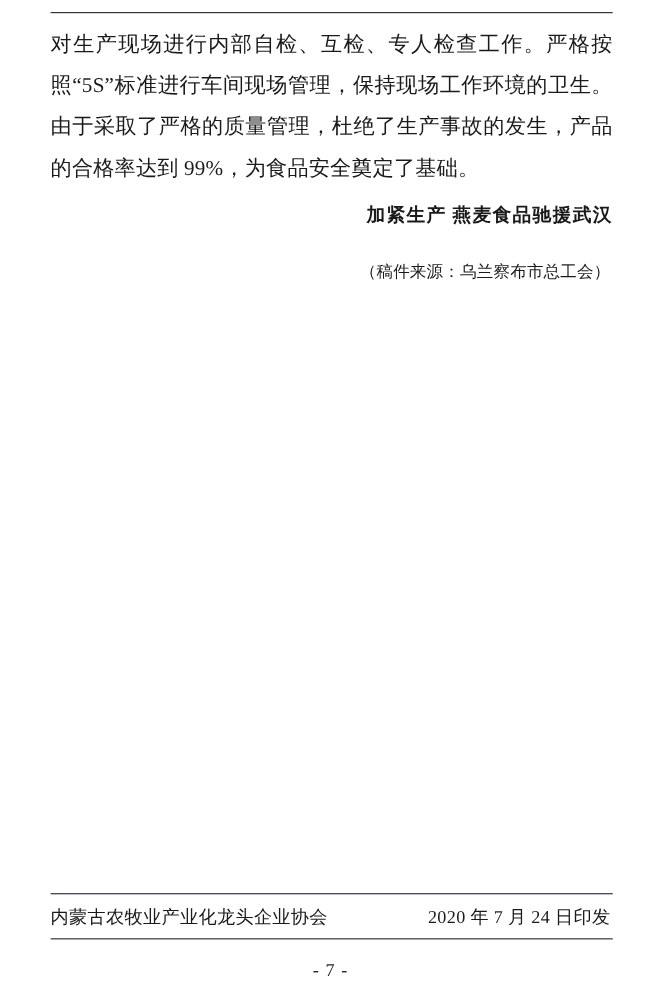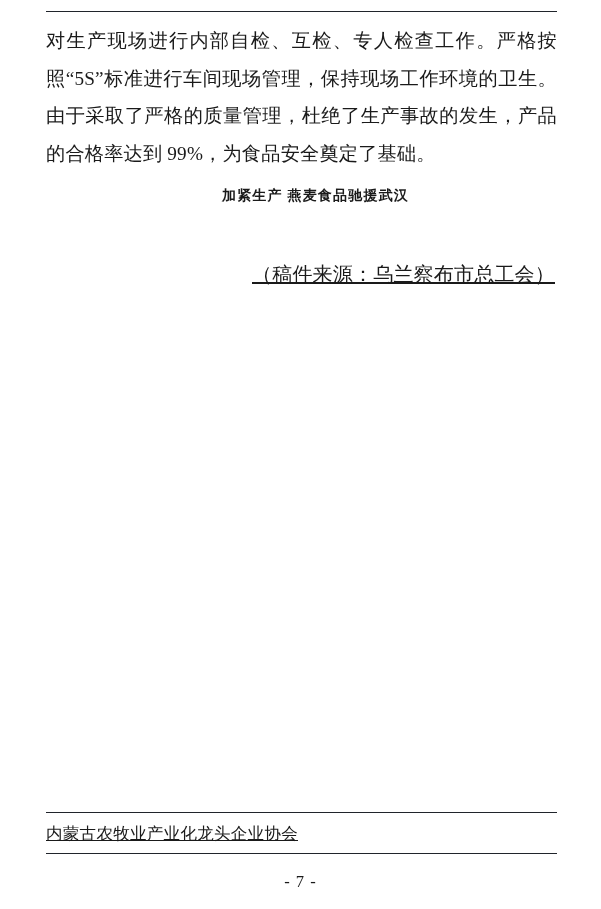--- a/index.html
+++ b/index.html
@@ -42,58 +42,55 @@
     text-justify: inter-ideograph;
     letter-spacing: 0.2px;
   }
   .indent {
     text-indent: 2em;
   }
   .body-text {
     font-family: "Liberation Serif", "DejaVu Serif", serif;
   }
   .heading {
-    font-size: 14px;
+    font-size: 17px;
     line-height: 40px;
     font-weight: bold;
     text-indent: 2em;
-    text-align: center;
+    text-align: right;
     letter-spacing: 1.2px;
     margin-top: 4px;
   }
   .gap {
     height: 14px;
   }
   .source-line {
     text-align: right;
-    font-size: 20px;
+    font-size: 15px;
     line-height: 37px;
-    margin-top: 26px;
     padding-right: 2px;
-    text-decoration: underline;
   }
   .footer-rule {
     position: absolute;
     left: 46px;
     right: 44px;
     top: 812px;
     border-top: 1.3px solid #20242b;
   }
   .footer {
     position: absolute;
     left: 46px;
     right: 44px;
     top: 820px;
     display: flex;
     justify-content: space-between;
     align-items: baseline;
     font-size: 16.5px;
     line-height: 28px;
     letter-spacing: 0.3px;
-    text-decoration: underline;
   }
   .footer-left {
     white-space: nowrap;
   }
   .footer-right {
     white-space: nowrap;
     padding-right: 2px;
   }
   .footer-rule-bottom {
     position: absolute;
@@ -130,19 +127,20 @@
 
 
     <p class="source-line">（稿件来源：乌兰察布市总工会）</p>
 
   </div>
 
   <div class="footer-rule"></div>
 
   <div class="footer">
     <span class="footer-left">内蒙古农牧业产业化龙头企业协会</span>
+    <span class="footer-right">2020 年 7 月 24 日印发</span>
   </div>
 
   <div class="footer-rule-bottom"></div>
 
   <div class="page-number">- 7 -</div>
 
 </div>
 
 </body></html>

